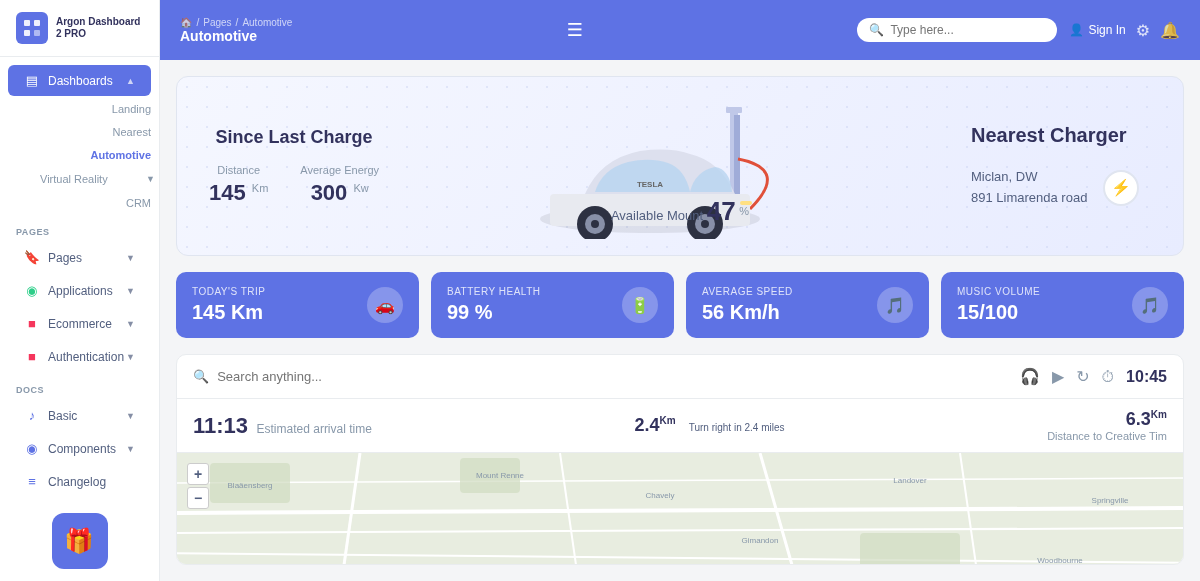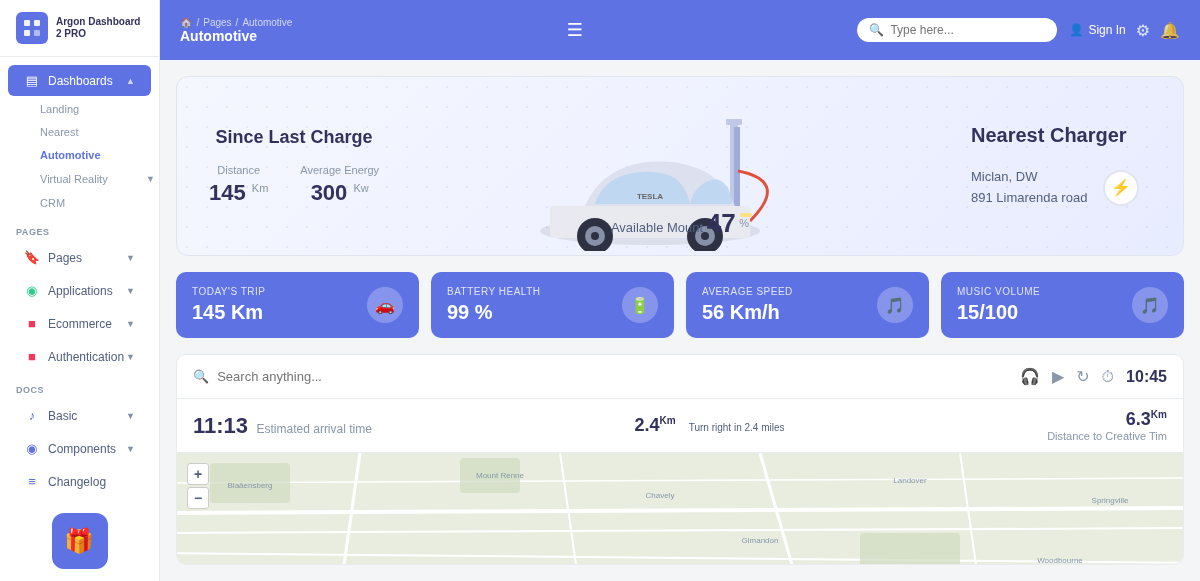--- a/index.html
+++ b/index.html
@@ -70,20 +70,21 @@
     .sidebar-item-chevron { font-size: 9px; opacity: 0.7; }
     .sidebar-sub { padding-left: 32px; }
     .sidebar-sub-item {
       display: block;
       padding: 5px 8px;
       font-size: 11px;
       color: #8898aa;
       cursor: pointer;
       border-radius: 4px;
       margin: 1px 0;
+      text-align: right;
     }
     .sidebar-sub-item.active { color: #5e72e4; font-weight: 600; }
     .sidebar-avatar-section {
       margin-top: auto;
       padding: 12px;
       display: flex;
       justify-content: center;
     }
     .sidebar-avatar-box {
       width: 56px;
@@ -196,21 +197,21 @@
     .hero-stat-value {
       font-size: 22px;
       font-weight: 700;
       color: #32325d;
     }
     .hero-stat-value sup { font-size: 11px; font-weight: 400; color: #8898aa; }
     .hero-car {
       position: absolute;
       left: 50%;
       transform: translateX(-50%);
-      bottom: 0;
+      bottom: 12px;
       width: 340px;
       text-align: center;
     }
     .hero-range {
       position: absolute;
       bottom: 16px;
       left: 50%;
       transform: translateX(-50%);
       font-size: 13px;
       color: #525f7f;

